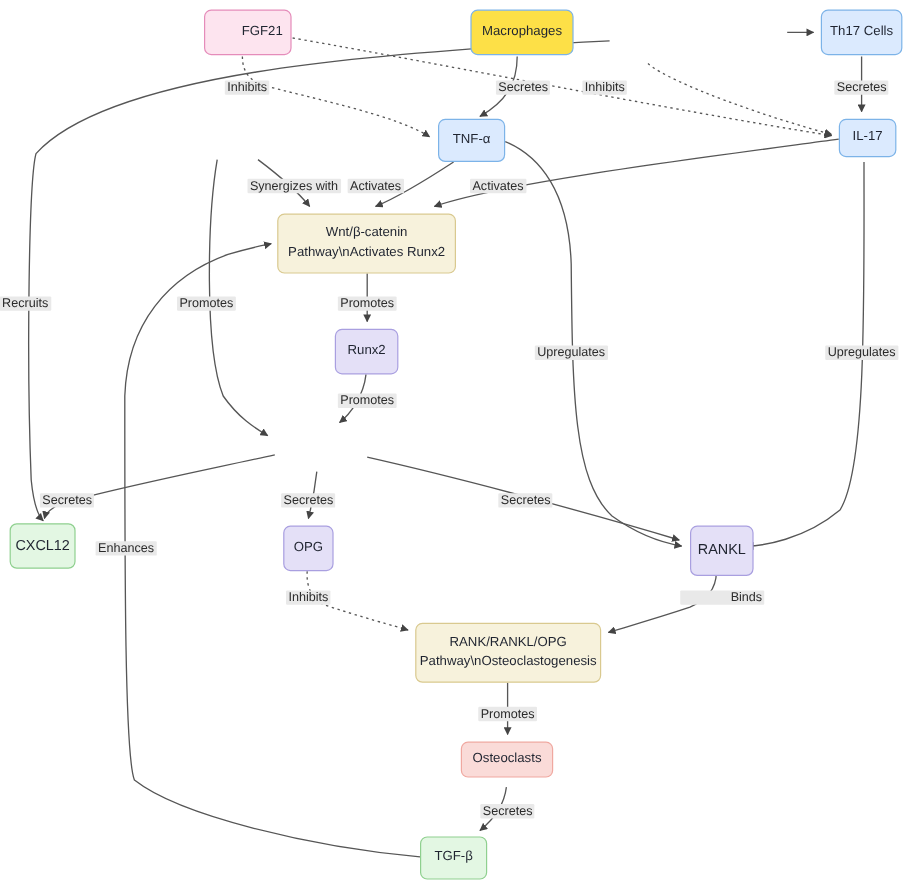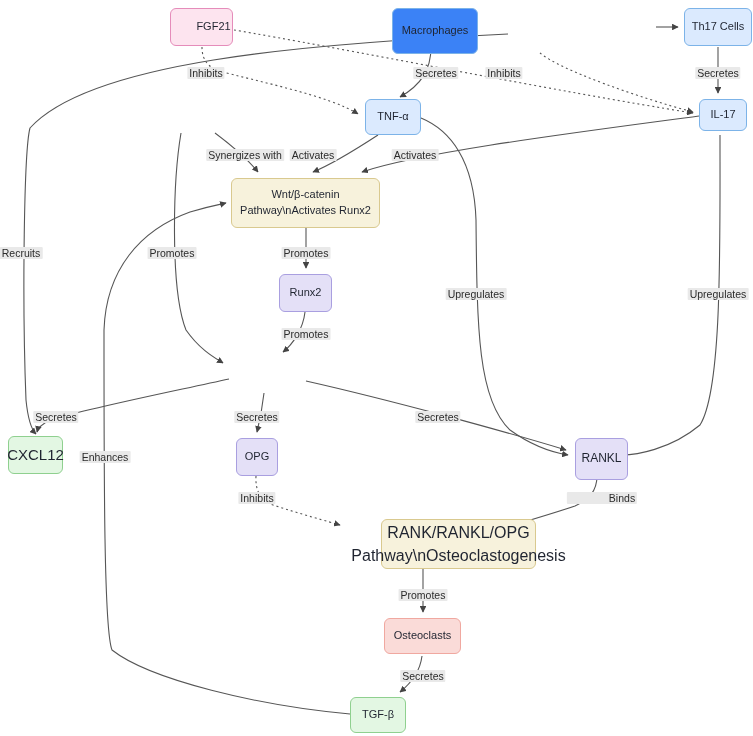--- a/index.html
+++ b/index.html
@@ -116,56 +116,56 @@
       <path d="M 597,476 C 597,492 588,500 575,506 C 545,516 520,523 507,527" marker-end="url(#arrow)"></path>
 
       <path d="M 423,569 L 423,612" marker-end="url(#arrow)"></path>
 
       <path d="M 422,656 C 420,672 410,684 400,692" marker-end="url(#arrow)"></path>
 
       <path d="M 350,714 C 260,706 150,680 112,650 C 104,630 104,480 104,330 C 106,270 140,230 190,212 C 210,206 222,204 226,203" marker-end="url(#arrow)"></path>
     </g>
   </svg>
 
-  <div class="node" id="node-fgf21" style="left: 170px; top: 8px; width: 63px; height: 38px; background: rgb(253, 228, 239); border-color: rgb(229, 140, 186); font-size: 11px; padding-left: 24px;">
+  <div class="node" id="node-fgf21" style="left: 170px; top: 8px; width: 73px; height: 38px; background: rgb(253, 228, 239); border-color: rgb(229, 140, 186); font-size: 11px; padding-left: 24px;">
     <span class="node-label">FGF21</span>
   </div>
-  <div class="node" id="node-macrophages" style="left: 392px; top: 8px; width: 86px; height: 46px; background: #3b82f6; border-color: rgb(124, 179, 232); font-size: 11px;">
+  <div class="node" id="node-macrophages" style="left: 392px; top: 8px; width: 86px; height: 38px; background: #fde047; border-color: rgb(124, 179, 232); font-size: 11px;">
     <span class="node-label">Macrophages</span>
   </div>
   <div class="node" id="node-th17" style="left: 684px; top: 8px; width: 68px; height: 38px; background: rgb(219, 234, 254); border-color: rgb(124, 179, 232); font-size: 11px;">
     <span class="node-label">Th17 Cells</span>
   </div>
   <div class="node" id="node-tnfa" style="left: 365px; top: 99px; width: 56px; height: 36px; background: rgb(219, 234, 254); border-color: rgb(124, 179, 232); font-size: 11px;">
     <span class="node-label">TNF-α</span>
   </div>
   <div class="node" id="node-il17" style="left: 699px; top: 99px; width: 48px; height: 32px; background: rgb(219, 234, 254); border-color: rgb(124, 179, 232); font-size: 11px;">
     <span class="node-label">IL-17</span>
   </div>
   <div class="node" id="node-wnt" style="left: 231px; top: 178px; width: 149px; height: 50px; background: rgb(247, 242, 220); border-color: rgb(217, 201, 143); font-size: 11px;">
     <span class="node-label">Wnt/β-catenin
 Pathway\nActivates Runx2</span>
   </div>
   <div class="node" id="node-runx2" style="left: 279px; top: 274px; width: 53px; height: 38px; background: rgb(228, 224, 247); border-color: rgb(169, 159, 224); font-size: 11px;">
     <span class="node-label">Runx2</span>
   </div>
-  <div class="node" id="node-cxcl12" style="left: 8px; top: 436px; width: 55px; height: 38px; background: rgb(227, 247, 227); border-color: rgb(143, 208, 143); font-size: 15px;">
+  <div class="node" id="node-cxcl12" style="left: 8px; top: 436px; width: 55px; height: 38px; background: rgb(227, 247, 227); border-color: rgb(143, 208, 143); font-size: 12px;">
     <span class="node-label">CXCL12</span>
   </div>
   <div class="node" id="node-opg" style="left: 236px; top: 438px; width: 42px; height: 38px; background: rgb(228, 224, 247); border-color: rgb(169, 159, 224); font-size: 11px;">
     <span class="node-label">OPG</span>
   </div>
   <div class="node" id="node-rankl" style="left: 575px; top: 438px; width: 53px; height: 42px; background: rgb(228, 224, 247); border-color: rgb(169, 159, 224); font-size: 12px;">
     <span class="node-label">RANKL</span>
   </div>
-  <div class="node" id="node-rankpathway" style="left: 346px; top: 519px; width: 155px; height: 50px; background: rgb(247, 242, 220); border-color: rgb(217, 201, 143); font-size: 16px; margin-left: 35px;">
+  <div class="node" id="node-rankpathway" style="left: 346px; top: 519px; width: 155px; height: 50px; background: rgb(247, 242, 220); border-color: rgb(217, 201, 143); font-size: 11px;">
     <span class="node-label">RANK/RANKL/OPG
 Pathway\nOsteoclastogenesis</span>
   </div>
-  <div class="node" id="node-osteoclasts" style="left: 384px; top: 618px; width: 77px; height: 36px; background: rgb(250, 219, 216); border-color: rgb(240, 168, 160); font-size: 11px;">
+  <div class="node" id="node-osteoclasts" style="left: 384px; top: 618px; width: 77px; height: 30px; background: rgb(250, 219, 216); border-color: rgb(240, 168, 160); font-size: 11px;">
     <span class="node-label">Osteoclasts</span>
   </div>
   <div class="node" id="node-tgfb" style="left: 350px; top: 697px; width: 56px; height: 36px; background: rgb(227, 247, 227); border-color: rgb(143, 208, 143); font-size: 11px;">
     <span class="node-label">TGF-β</span>
   </div>
 
   <div class="edge-label" id="el-0" style="left: 206px; top: 73px; font-size: 10.5px; background: rgb(233, 233, 233);">Inhibits</div>
   <div class="edge-label" id="el-2" style="left: 436px; top: 73px; font-size: 10.5px; background: rgb(233, 233, 233);">Secretes</div>
   <div class="edge-label" id="el-3" style="left: 504px; top: 73px; font-size: 10.5px; background: rgb(233, 233, 233);">Inhibits</div>
   <div class="edge-label" id="el-5" style="left: 21px; top: 253px; font-size: 10.5px; background: rgb(233, 233, 233);">Recruits</div>

